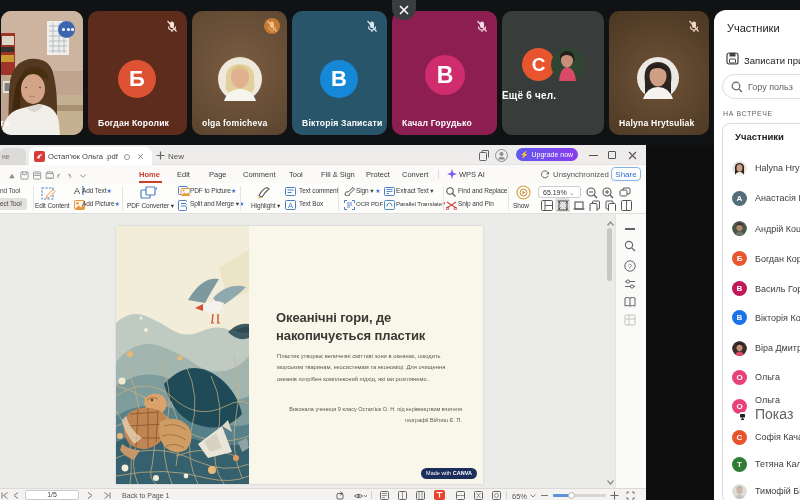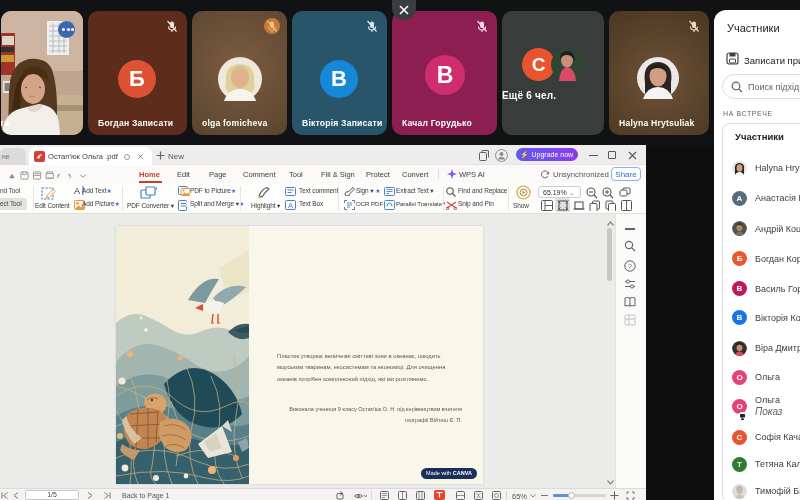--- a/index.html
+++ b/index.html
@@ -70,21 +70,21 @@
 </svg>
 <div class="lbl" style="left:-6px;">ьга</div>
 <div class="abs" style="left:57px;top:10px;width:17px;height:17px;border-radius:50%;background:#3c66b0;"></div>
 <div class="abs" style="left:61px;top:17px;width:3px;height:3px;border-radius:50%;background:#fff;"></div>
 <div class="abs" style="left:65.5px;top:17px;width:3px;height:3px;border-radius:50%;background:#fff;"></div>
 <div class="abs" style="left:70px;top:17px;width:3px;height:3px;border-radius:50%;background:#fff;"></div>
 </div>
 
 <div class="tile" style="left:88px;width:99px;background:#5e2c1d;">
  <div class="avc" style="left:30px;top:49px;width:38px;height:38px;background:#dd5233;font-size:22px;">Б</div>
- <div class="lbl">Богдан Записати</div>
+ <div class="lbl">Богдан Королик</div>
  <svg class="mic" viewBox="0 0 12 13">
       <g stroke="#f3e4dc" stroke-width="1.2" fill="none">
         <rect x="4" y="1.5" width="4" height="6.5" rx="2" fill="#f3e4dc" stroke="none"></rect>
         <path d="M2.5 6.5 Q2.5 10 6 10 Q9.5 10 9.5 6.5"></path>
         <line x1="6" y1="10" x2="6" y2="12"></line>
         <line x1="1.5" y1="1" x2="10.5" y2="11.5" stroke="#f3e4dc"></line>
       </g>
     </svg>
 </div>
 <div class="tile" style="left:192px;width:95px;background:radial-gradient(circle at 50% 45%, #7b5d42, #5a442f);">
@@ -436,20 +436,21 @@
      <circle cx="64" cy="132" r="2.6" fill="#e8b878"></circle>
      <circle cx="4" cy="210" r="3" fill="#e8b878"></circle>
      <circle cx="9" cy="242" r="3.4" fill="#f2ecd8"></circle>
      <circle cx="40" cy="252" r="3" fill="#f2ecd8"></circle>
      <circle cx="96" cy="244" r="4" fill="#e8b878"></circle>
      <circle cx="70" cy="250" r="2.4" fill="#f2ecd8"></circle>
      <circle cx="120" cy="232" r="3" fill="#dd9a60"></circle>
      <path d="M122 216 L131 212 L133 222 L126 226 Z" fill="#8fa3a8"></path>
     </g>
    </svg>
+   <div class="abs" style="left:160px;top:83px;width:190px;font-size:13px;line-height:18px;font-weight:bold;color:#3a3933;letter-spacing:-0.1px;">Океанічні гори, де накопичується пластик</div>
    <div class="abs" style="left:161px;top:125px;width:200px;font-size:5.8px;line-height:11.3px;color:#5a584f;">Пластик утворює величезні сміттєві зони в океанах, шкодить<br>морським тваринам, екосистемам та економіці. Для очищення<br>океанів потрібен комплексний підхід, які ми розглянемо .</div>
    <div class="abs" style="left:140px;top:178px;width:206px;font-size:5.5px;line-height:11px;color:#5a584f;text-align:right;">Виконала учениця 9 класу Остап'юк О. Н. під керівництвом вчителя<br>географії Війтиш Є. П.</div>
    <div class="abs" style="left:305px;top:241.5px;width:56px;height:11.5px;border-radius:6px;background:#1c2f5c;color:#fff;font-size:5.5px;text-align:center;line-height:11.5px;">Made with <b>CANVA</b></div>
   </div>
 
   <svg class="abs" style="left:606px;top:6px;" width="9" height="8" viewBox="0 0 9 8">
         <path d="M1.5 5.5 L4.5 2 L7.5 5.5" fill="none" stroke="#8a8a8a" stroke-width="1.2"></path>
       </svg>
   <div class="abs" style="left:607px;top:14px;width:5px;height:53px;border-radius:3px;background:#c9c7c5;"></div>
   <svg class="abs" style="left:606px;top:264px;" width="9" height="8" viewBox="0 0 9 8">
@@ -556,21 +557,21 @@
       <rect x="1" y="1" width="11" height="11" rx="2" fill="none" stroke="#3c4043" stroke-width="1.2"></rect>
       <rect x="3.5" y="1" width="6" height="3.5" fill="#3c4043"></rect>
       <rect x="3.5" y="7" width="6" height="4" rx="0.5" fill="none" stroke="#3c4043" stroke-width="1"></rect>
     </svg>
  <div class="abs" style="left:30px;top:45px;font-size:9.5px;color:#202124;white-space:nowrap;">Записати прису</div>
  <div class="abs" style="left:8px;top:64px;width:92px;height:25px;border:1px solid #dadce0;border-radius:13px;background:#fff;"></div>
  <svg class="abs" style="left:17px;top:71px;" width="12" height="12" viewBox="0 0 12 12">
       <circle cx="5" cy="5" r="3.8" fill="none" stroke="#5f6368" stroke-width="1.2"></circle>
       <path d="M8 8 L11 11" stroke="#5f6368" stroke-width="1.3"></path>
     </svg>
- <div class="abs" style="left:34px;top:72px;font-size:9px;color:#5f6368;white-space:nowrap;">Поиск підхід</div>
+ <div class="abs" style="left:34px;top:72px;font-size:9px;color:#5f6368;white-space:nowrap;">Гору польз</div>
  <div class="abs" style="left:9px;top:100px;font-size:7px;color:#5f6368;letter-spacing:0.6px;">НА ВСТРЕЧЕ</div>
  <div class="abs" style="left:8px;top:113px;width:92px;height:380px;border:1px solid #dadce0;border-radius:8px;background:#fff;"></div>
  <div class="abs" style="left:21px;top:121px;font-size:9.5px;font-weight:bold;color:#202124;">Участники</div>
  <div class="prow" style="top:143px;">
       <svg class="pav" style="margin-top:-7.5px;" width="15" height="15" viewBox="0 0 15 15">
         <circle cx="7.5" cy="7.5" r="7.5" fill="#e8e4de"></circle>
         <path d="M3 9 Q2 2 7.5 2 Q13 2 12 9 L12 14 L3 14 Z" fill="#2c2420"></path>
         <ellipse cx="7.5" cy="7" rx="3" ry="3.8" fill="#cf9f83"></ellipse>
         <path d="M2.5 15 Q4 11 7.5 11 Q11 11 12.5 15 Z" fill="#f6f4f1"></path>
       </svg>
@@ -615,21 +616,21 @@
       <div class="pnm">Ольга</div>
     </div>
  <div class="prow" style="top:381px;">
       <div class="pav" style="background:#e84179;">О</div>
    <svg class="abs" style="left:16px;top:21px;" width="9" height="9" viewBox="0 0 9 9">
         <circle cx="4.5" cy="4.5" r="4.5" fill="#fff"></circle>
         <rect x="2" y="2" width="5" height="3.6" rx="0.5" fill="#202124"></rect>
         <path d="M4.5 5.6 V7 M3 7.4 H6" stroke="#202124" stroke-width="1.1"></path>
       </svg>
    <div class="pnm" style="transform:none;top:4px;">Ольга</div>
-      <div class="abs" style="left:33px;top:15px;font-size:10px;color:#5f6368;font-style:italic;">Показ</div>
+      <div class="abs" style="left:33px;top:15px;font-size:14px;color:#5f6368;">Показ</div>
     </div>
  <div class="prow" style="top:412px;">
       <div class="pav" style="background:#e8542e;">С</div>
       <div class="pnm">Софія Качал</div>
     </div>
  <div class="prow" style="top:439px;">
       <div class="pav" style="background:#2f7d33;">Т</div>
       <div class="pnm">Тетяна Кали</div>
     </div>
  <div class="prow" style="top:466px;">

